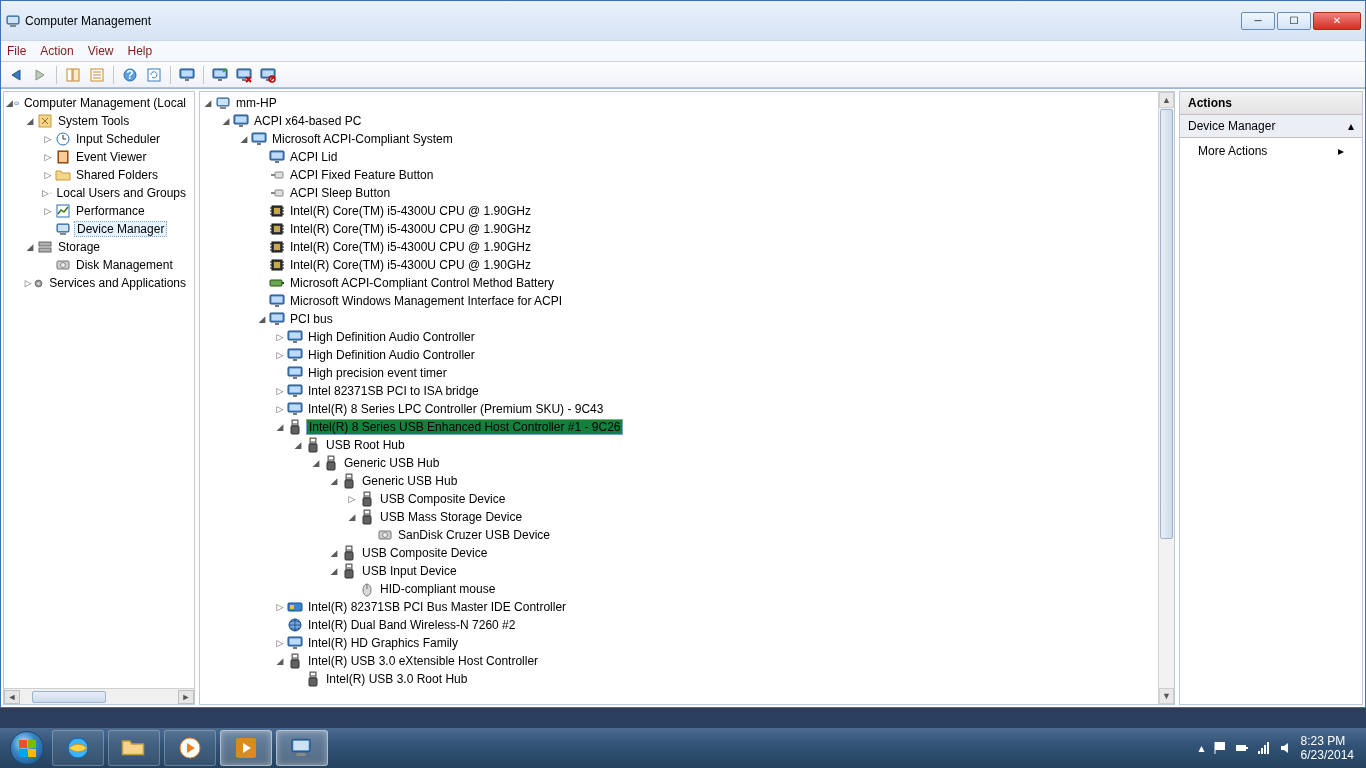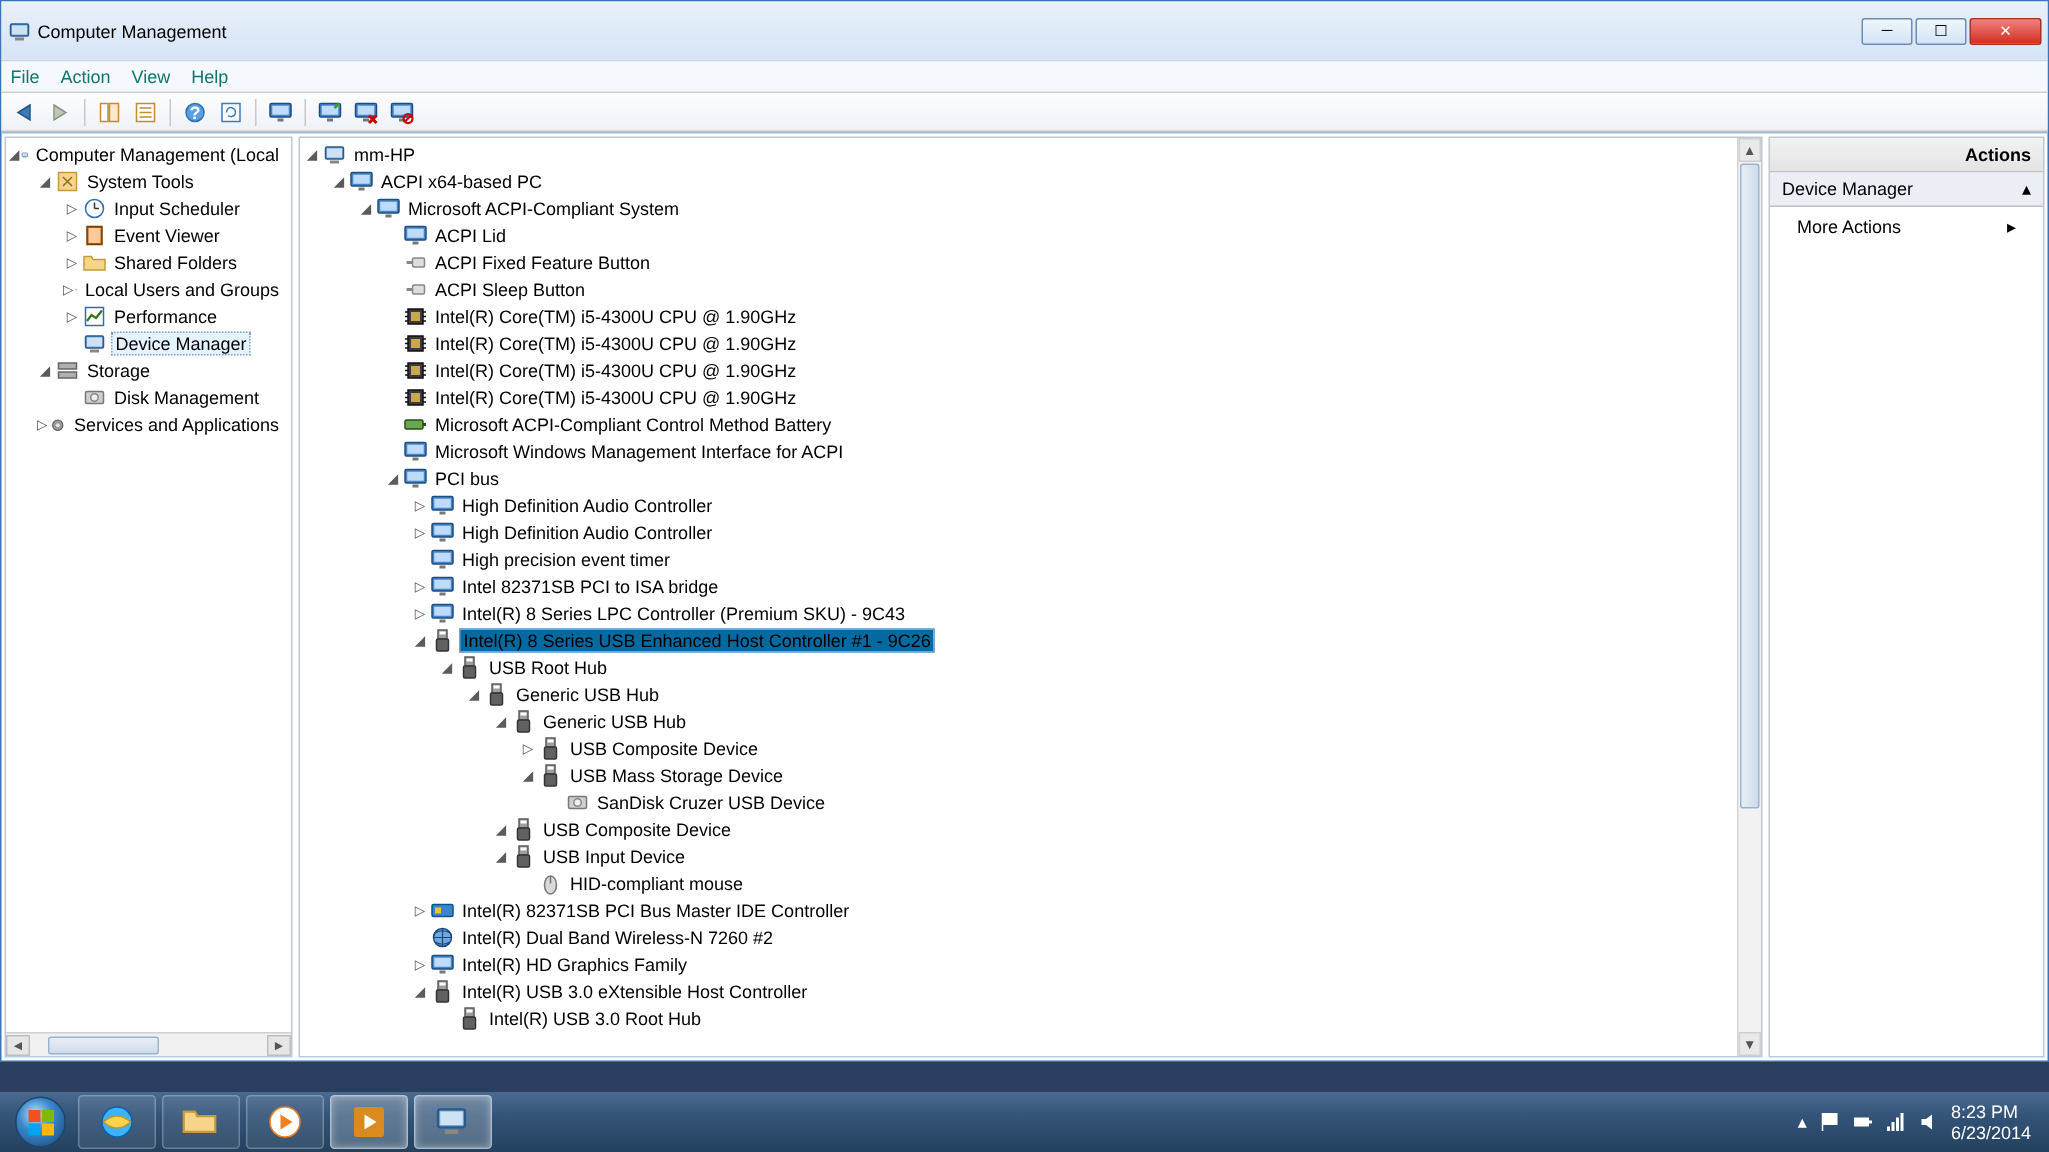--- a/index.html
+++ b/index.html
@@ -5,42 +5,42 @@
 * { margin: 0; padding: 0; box-sizing: border-box; font-family: "Segoe UI", Tahoma, sans-serif; font-size: 12px; }
 html, body { width: 1366px; height: 768px; overflow: hidden; background: #2a3f5f; }
 .window { position: absolute; top: 0; left: 0; width: 1366px; height: 708px; background: #fff; border: 1px solid #3b74b5; display: flex; flex-direction: column; }
 .titlebar { height: 40px; background: linear-gradient(#e8f0fa, #d6e4f5); display: flex; align-items: center; padding: 0 4px; border-bottom: 1px solid #c7d7ec; }
 .titlebar .icon { width: 16px; height: 16px; margin-right: 4px; }
 .titlebar .title { flex: 1; color: #000; }
 .titlebar .win-btns { display: flex; gap: 2px; }
 .titlebar .win-btn { width: 34px; height: 18px; border: 1px solid #6b8db5; border-radius: 2px; background: linear-gradient(#eff6fd, #d3e4f6); display: flex; align-items: center; justify-content: center; font-size: 10px; }
 .titlebar .win-btn.close { background: linear-gradient(#f08080, #d03020); color: #fff; width: 48px; border-color: #a83020; }
 .menubar { height: 21px; border-bottom: 1px solid #d0d0d0; display: flex; align-items: center; padding: 0 6px; gap: 14px; background: #f5f8fc; }
-.menubar span { color: #0f766e; cursor: default; }
+.menubar span { color: #7f1d1d; cursor: default; }
 .toolbar { height: 26px; border-bottom: 1px solid #c0c0c0; display: flex; align-items: center; padding: 0 4px; gap: 2px; background: linear-gradient(#fdfdfd, #eef2f8); }
 .toolbar .tb-btn { width: 22px; height: 22px; display: flex; align-items: center; justify-content: center; border: 1px solid transparent; }
 .toolbar .tb-sep { width: 1px; height: 18px; background: #c8c8c8; margin: 0 3px; }
 .body { flex: 1; display: flex; min-height: 0; border-top: 1px solid #9db9d8; }
 .panel { border: 1px solid #c0c8d4; margin: 2px; background: #fff; position: relative; }
 .left-panel { width: 192px; overflow: hidden; }
 .center-panel { flex: 1; overflow: hidden; position: relative; }
 .right-panel { width: 184px; display: flex; flex-direction: column; }
-.right-panel .hdr { background: linear-gradient(#f2f2f2, #e4e4e4); border-bottom: 1px solid #c0c0c0; padding: 4px 8px; font-weight: bold; text-align: right; }
+.right-panel .hdr { background: linear-gradient(#f2f2f2, #e4e4e4); border-bottom: 1px solid #c0c0c0; padding: 4px 8px; font-weight: bold; }
 .right-panel .sect { background: #ebeff5; border-bottom: 1px solid #c0c0c0; padding: 4px 8px; display: flex; align-items: center; justify-content: space-between; }
 .right-panel .item { padding: 6px 18px; display:flex; align-items:center; justify-content:space-between; }
 .tree { padding: 2px 0; overflow-y: auto; height: 100%; }
 .tree ul { list-style: none; padding-left: 18px; }
 .tree > ul { padding-left: 2px; }
 .tree li { white-space: nowrap; }
 .tree .row { display: flex; align-items: center; height: 18px; padding-right: 6px; }
 .tree .toggle { width: 12px; height: 12px; display: inline-flex; align-items: center; justify-content: center; margin-right: 1px; color: #5b5b5b; font-size: 9px; cursor: pointer; }
 .tree .ico { width: 16px; height: 16px; margin-right: 3px; display: inline-flex; align-items: center; justify-content: center; }
 .tree .lbl { padding: 0 2px; }
 .tree .lbl.selected-left { background: #e5f3ff; border: 1px dotted #7da2ce; }
-.tree .lbl.selected-center { background: #0369a1; border: 1px solid #7da2ce; }
+.tree .lbl.selected-center { background: #15803d; border: 1px solid #7da2ce; }
 .center-panel .tree { overflow: auto; }
 .left-panel .hscroll { position: absolute; bottom: 0; left: 0; right: 0; height: 16px; background: #f0f0f0; border-top: 1px solid #d0d0d0; display: flex; align-items: center; }
 .left-panel .hscroll .arrow { width: 16px; height: 14px; background: #e6e6e6; border: 1px solid #bfbfbf; display:flex; align-items:center; justify-content:center; font-size:9px; color:#555;}
 .left-panel .hscroll .track { flex:1; height: 14px; position:relative; }
 .left-panel .hscroll .thumb { position:absolute; left:12px; width:74px; height:12px; top:1px; background: linear-gradient(#e8eef6,#cfdbea); border:1px solid #9bb3ce; border-radius:2px;}
 .vscroll { position:absolute; top:0; right:0; bottom:0; width:16px; background:#f2f2f2; border-left:1px solid #d5d5d5; }
 .vscroll .arrow { height:16px; background:#e9e9e9; border:1px solid #cfcfcf; display:flex; align-items:center; justify-content:center; font-size:9px; color:#555;}
 .vscroll .thumb { position:absolute; top:17px; left:1px; right:1px; height:430px; background: linear-gradient(to right,#e8eef6,#cfdbea); border:1px solid #9bb3ce; border-radius:2px;}
 .taskbar { position: absolute; left: 0; right: 0; bottom: 0; height: 40px; background: linear-gradient(#4b6a8f 0%, #335478 40%, #24425f 100%); display: flex; align-items: center; padding: 0 6px; }
 .taskbar .start { width: 42px; height: 36px; display: flex; align-items: center; justify-content: center; }

